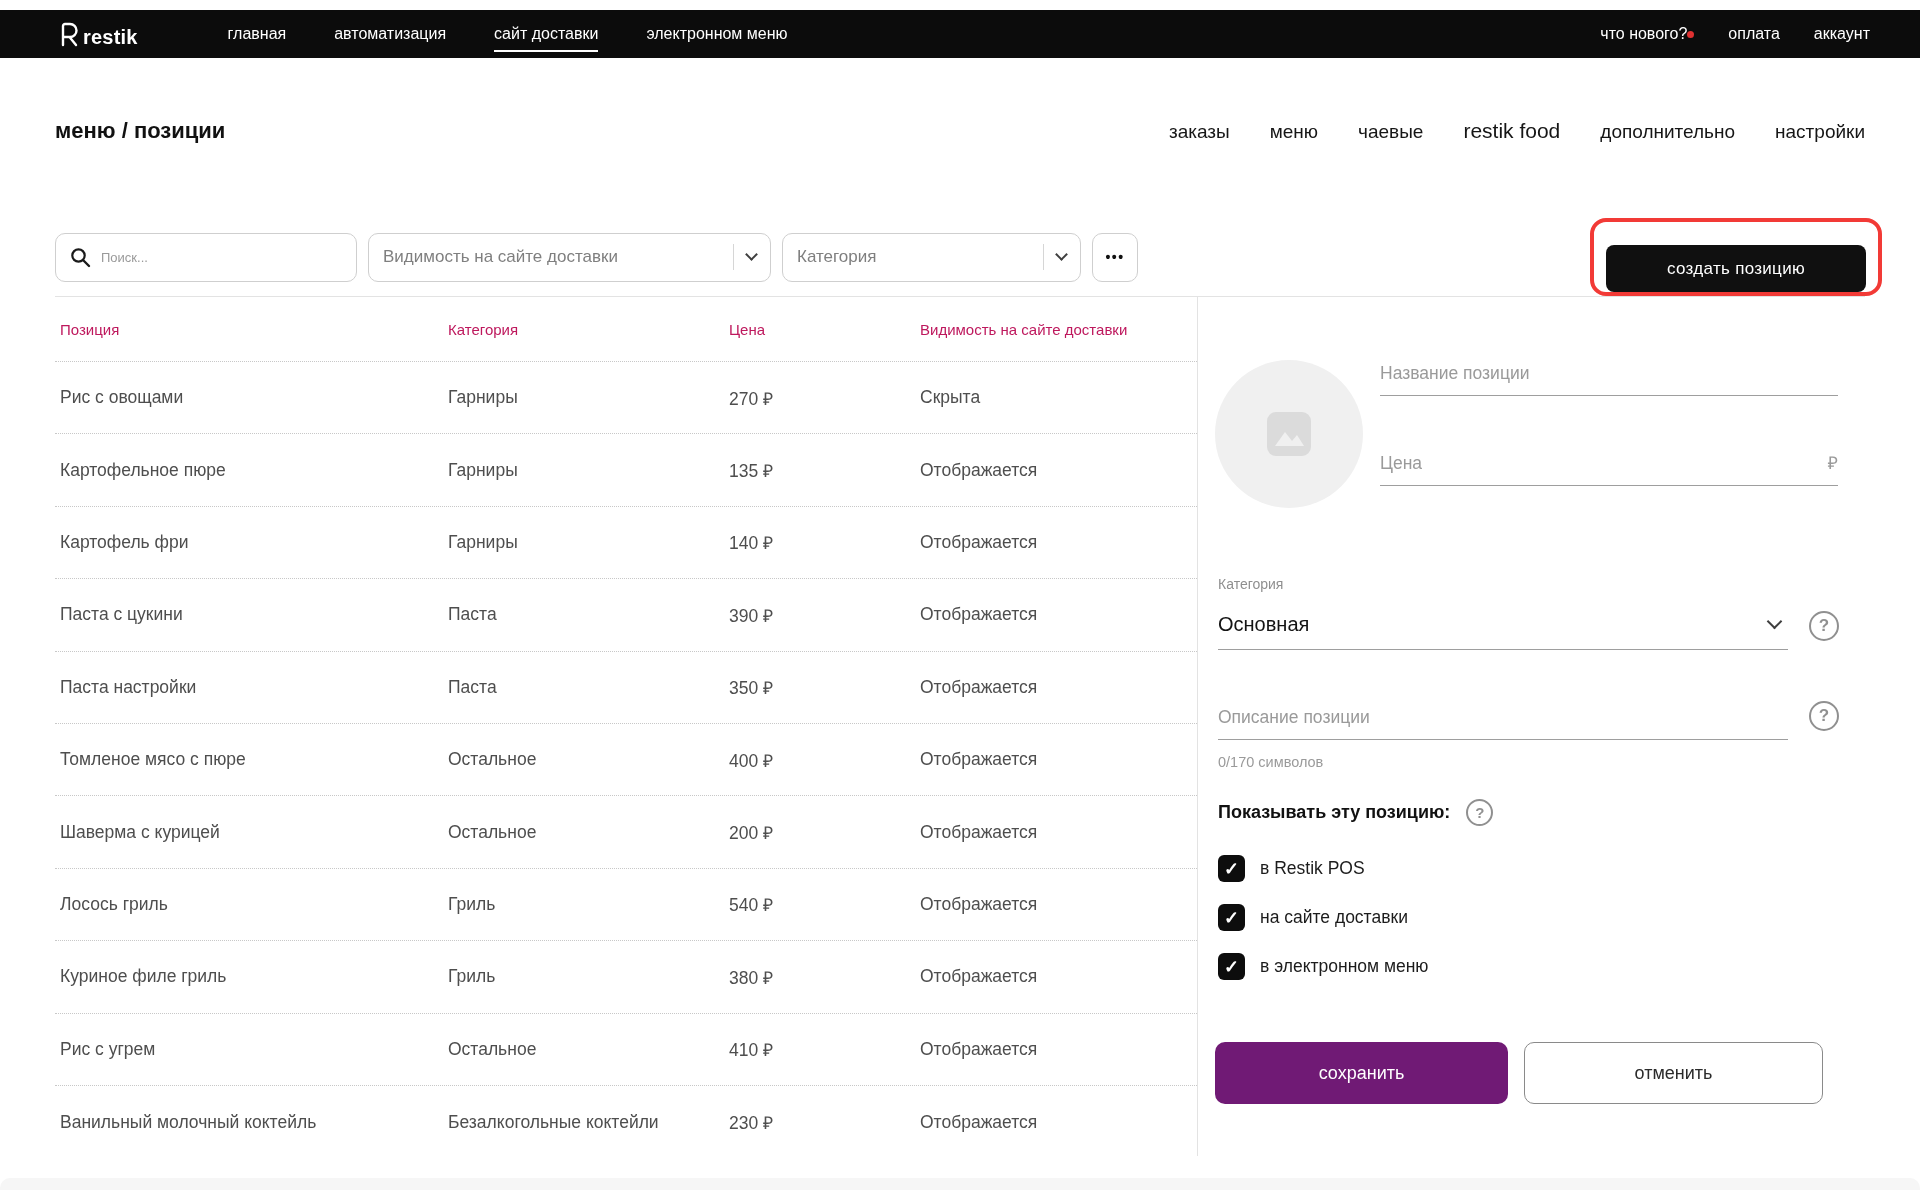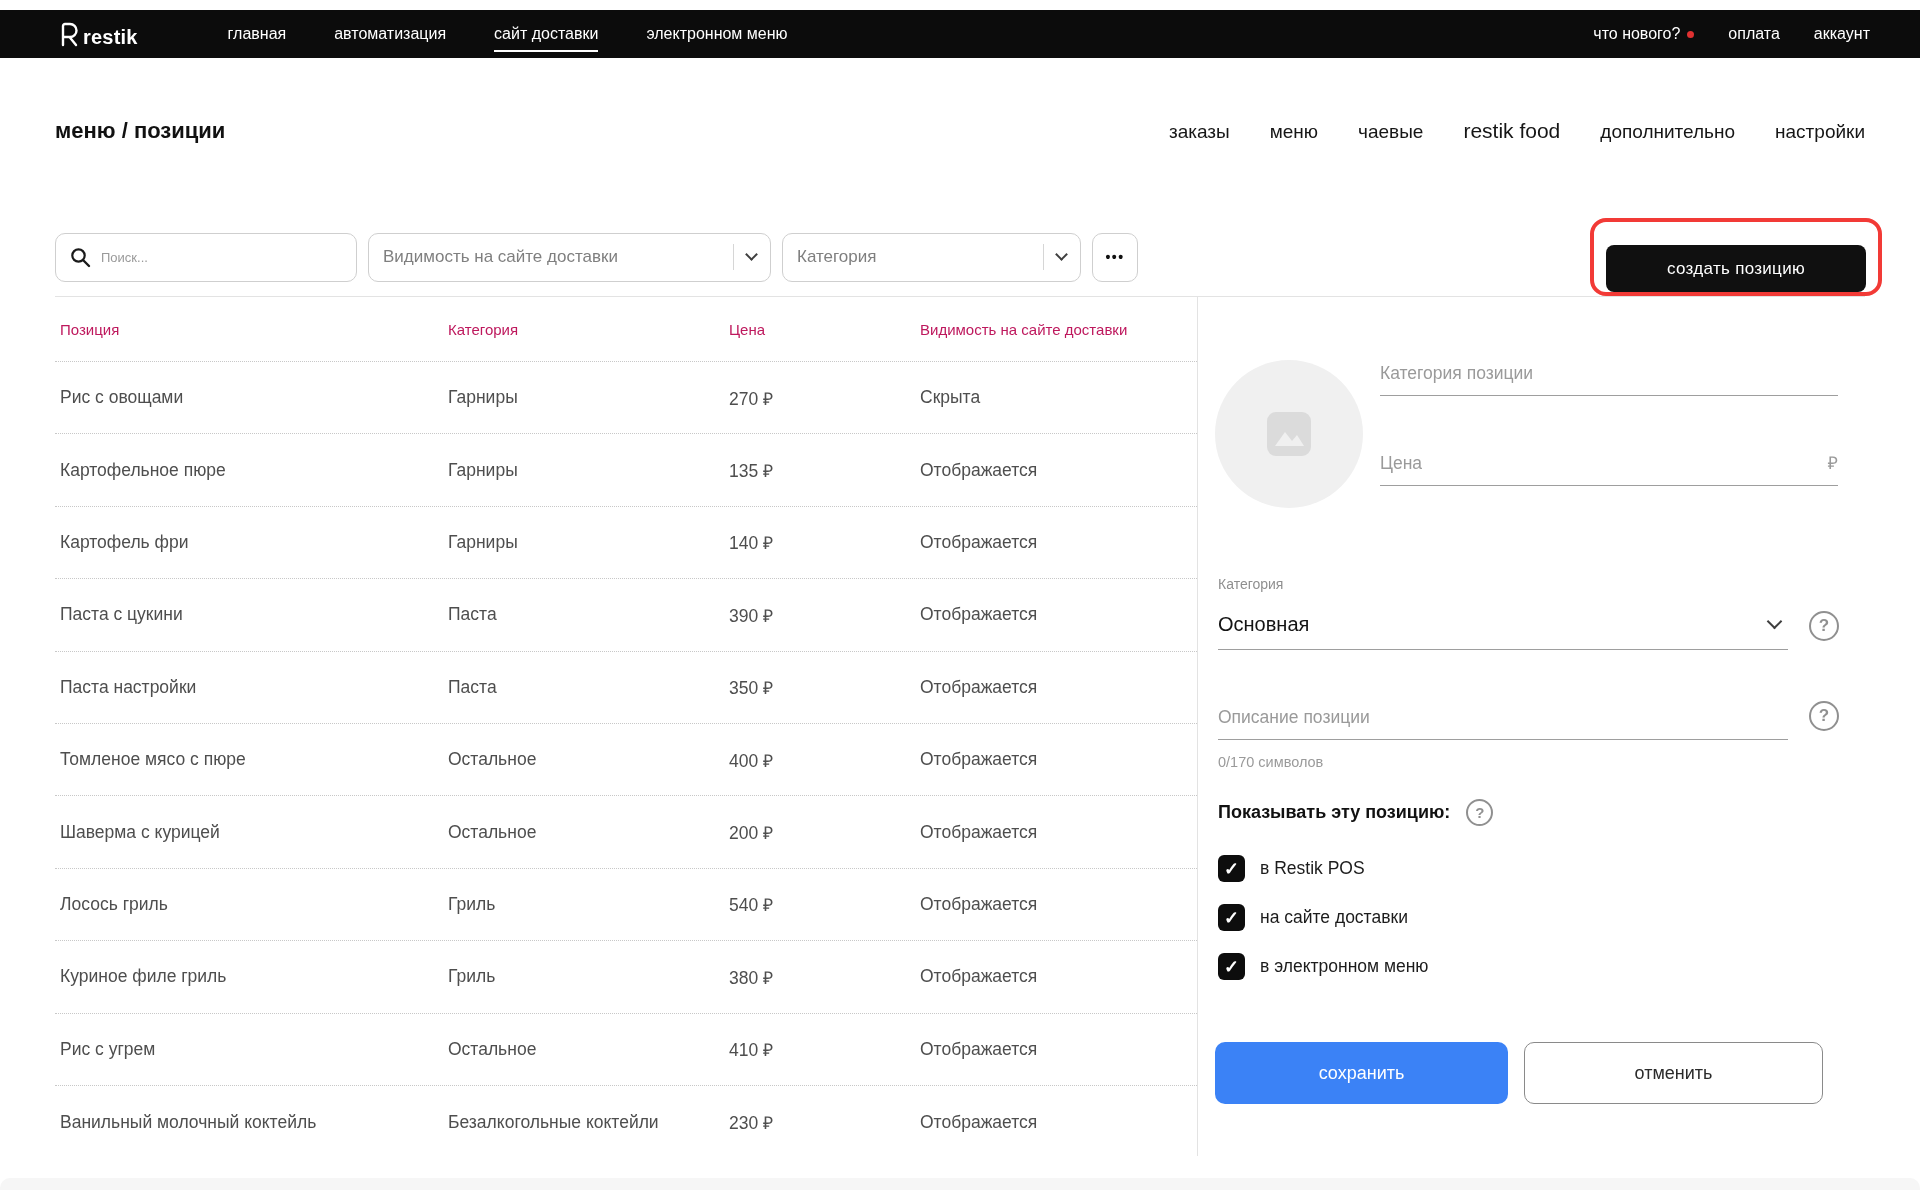--- a/index.html
+++ b/index.html
@@ -6,21 +6,21 @@
   html,body { width:1920px; height:1190px; background:#fff; font-family:"Liberation Sans", sans-serif; overflow:hidden; position:relative; }
 
   
   .topbar { position:absolute; top:10px; left:0; right:0; height:48px; background:#0c0c0c; display:flex; align-items:center; padding:0 50px 0 55px; color:#fff; }
   .brand { display:flex; align-items:flex-end; margin-right:90px; }
   .brand-text { font-weight:bold; font-size:20px; letter-spacing:.2px; }
   .topnav-items { display:flex; gap:48px; font-size:16px; }
   .topnav-item { position:relative; cursor:pointer; white-space:nowrap; }
   .topnav-item.active::after { content:""; position:absolute; left:0; right:0; bottom:-9px; height:2px; background:#fff; }
   .topnav-right { margin-left:auto; display:flex; gap:34px; font-size:16px; align-items:center; }
-  .whats-new { display:flex; align-items:center; gap:7px; }
+  .whats-new { display:flex; align-items:center; }
   .dot { width:7px; height:7px; border-radius:50%; background:#e03131; }
 
   
   .pagehead { position:absolute; top:118px; left:55px; right:55px; display:flex; align-items:baseline; }
   .page-title { font-size:22px; font-weight:bold; color:#111; }
   .tabs { margin-left:auto; display:flex; gap:40px; font-size:19px; color:#161616; align-items:baseline; }
   .tab { cursor:pointer; white-space:nowrap; }
   .tab-latin { font-size:21px; }
 
   
@@ -64,21 +64,21 @@
   .h2 { left:612px; top:405px; }
   .f-desc { left:21px; top:396px; width:570px; height:48px; }
   .counter { position:absolute; left:21px; top:458px; font-size:14.5px; color:#9a9a9a; }
   .show-row { position:absolute; left:21px; top:503px; display:flex; align-items:center; gap:16px; }
   .show-label { font-size:18px; font-weight:bold; color:#111; }
   .help-sm { width:27px; height:27px; font-size:15px; }
   .cb-row { position:absolute; left:21px; display:flex; align-items:center; gap:15px; cursor:pointer; }
   .cb1 { top:559px; } .cb2 { top:608px; } .cb3 { top:657px; }
   .cb-box { width:27px; height:27px; background:#0d0d0d; border-radius:6px; color:#fff; display:flex; align-items:center; justify-content:center; font-size:18px; font-weight:bold; }
   .cb-label { font-size:17.5px; color:#1c1c1c; }
-  .save-btn { position:absolute; left:18px; top:746px; width:293px; height:62px; background:#3b82f6; color:#fff; border:none; border-radius:10px; font-size:18px; display:flex; align-items:center; justify-content:center; cursor:pointer; font-family:inherit; }
+  .save-btn { position:absolute; left:18px; top:746px; width:293px; height:62px; background:#701a75; color:#fff; border:none; border-radius:10px; font-size:18px; display:flex; align-items:center; justify-content:center; cursor:pointer; font-family:inherit; }
   .cancel-btn { position:absolute; left:327px; top:746px; width:299px; height:62px; background:#fff; color:#2b2b2b; border:1.5px solid #8a8a8a; border-radius:10px; font-size:18px; display:flex; align-items:center; justify-content:center; cursor:pointer; font-family:inherit; }
 
   .bottom-strip { position:absolute; left:0; right:0; bottom:0; height:12px; background:#f6f6f6; border-radius:10px 10px 0 0; }
 </style>
 </head>
 <body>
 
 <div class="topbar">
   <div class="brand">
     <svg width="28" height="30" viewBox="0 0 28 30">
@@ -230,21 +230,21 @@
 <div class="panel">
 
   <div class="avatar">
     <svg width="52" height="52" viewBox="0 0 52 52">
       <rect x="4" y="4" width="44" height="44" rx="9" fill="#dbdbdb"></rect>
       <path d="M12 38 L22 24 L29 33 L34 27 L41 38 Z" fill="#f0f0f0"></path>
     </svg>
   </div>
 
   <div class="field f-name">
-    <span>Категория позиции</span>
+    <span>Название позиции</span>
   </div>
 
   <div class="field f-price">
     <span>Цена</span>
     <span>₽</span>
   </div>
 
   <div class="cat-label">Категория</div>
   <div class="cat-field">
     <span>Основная</span>

